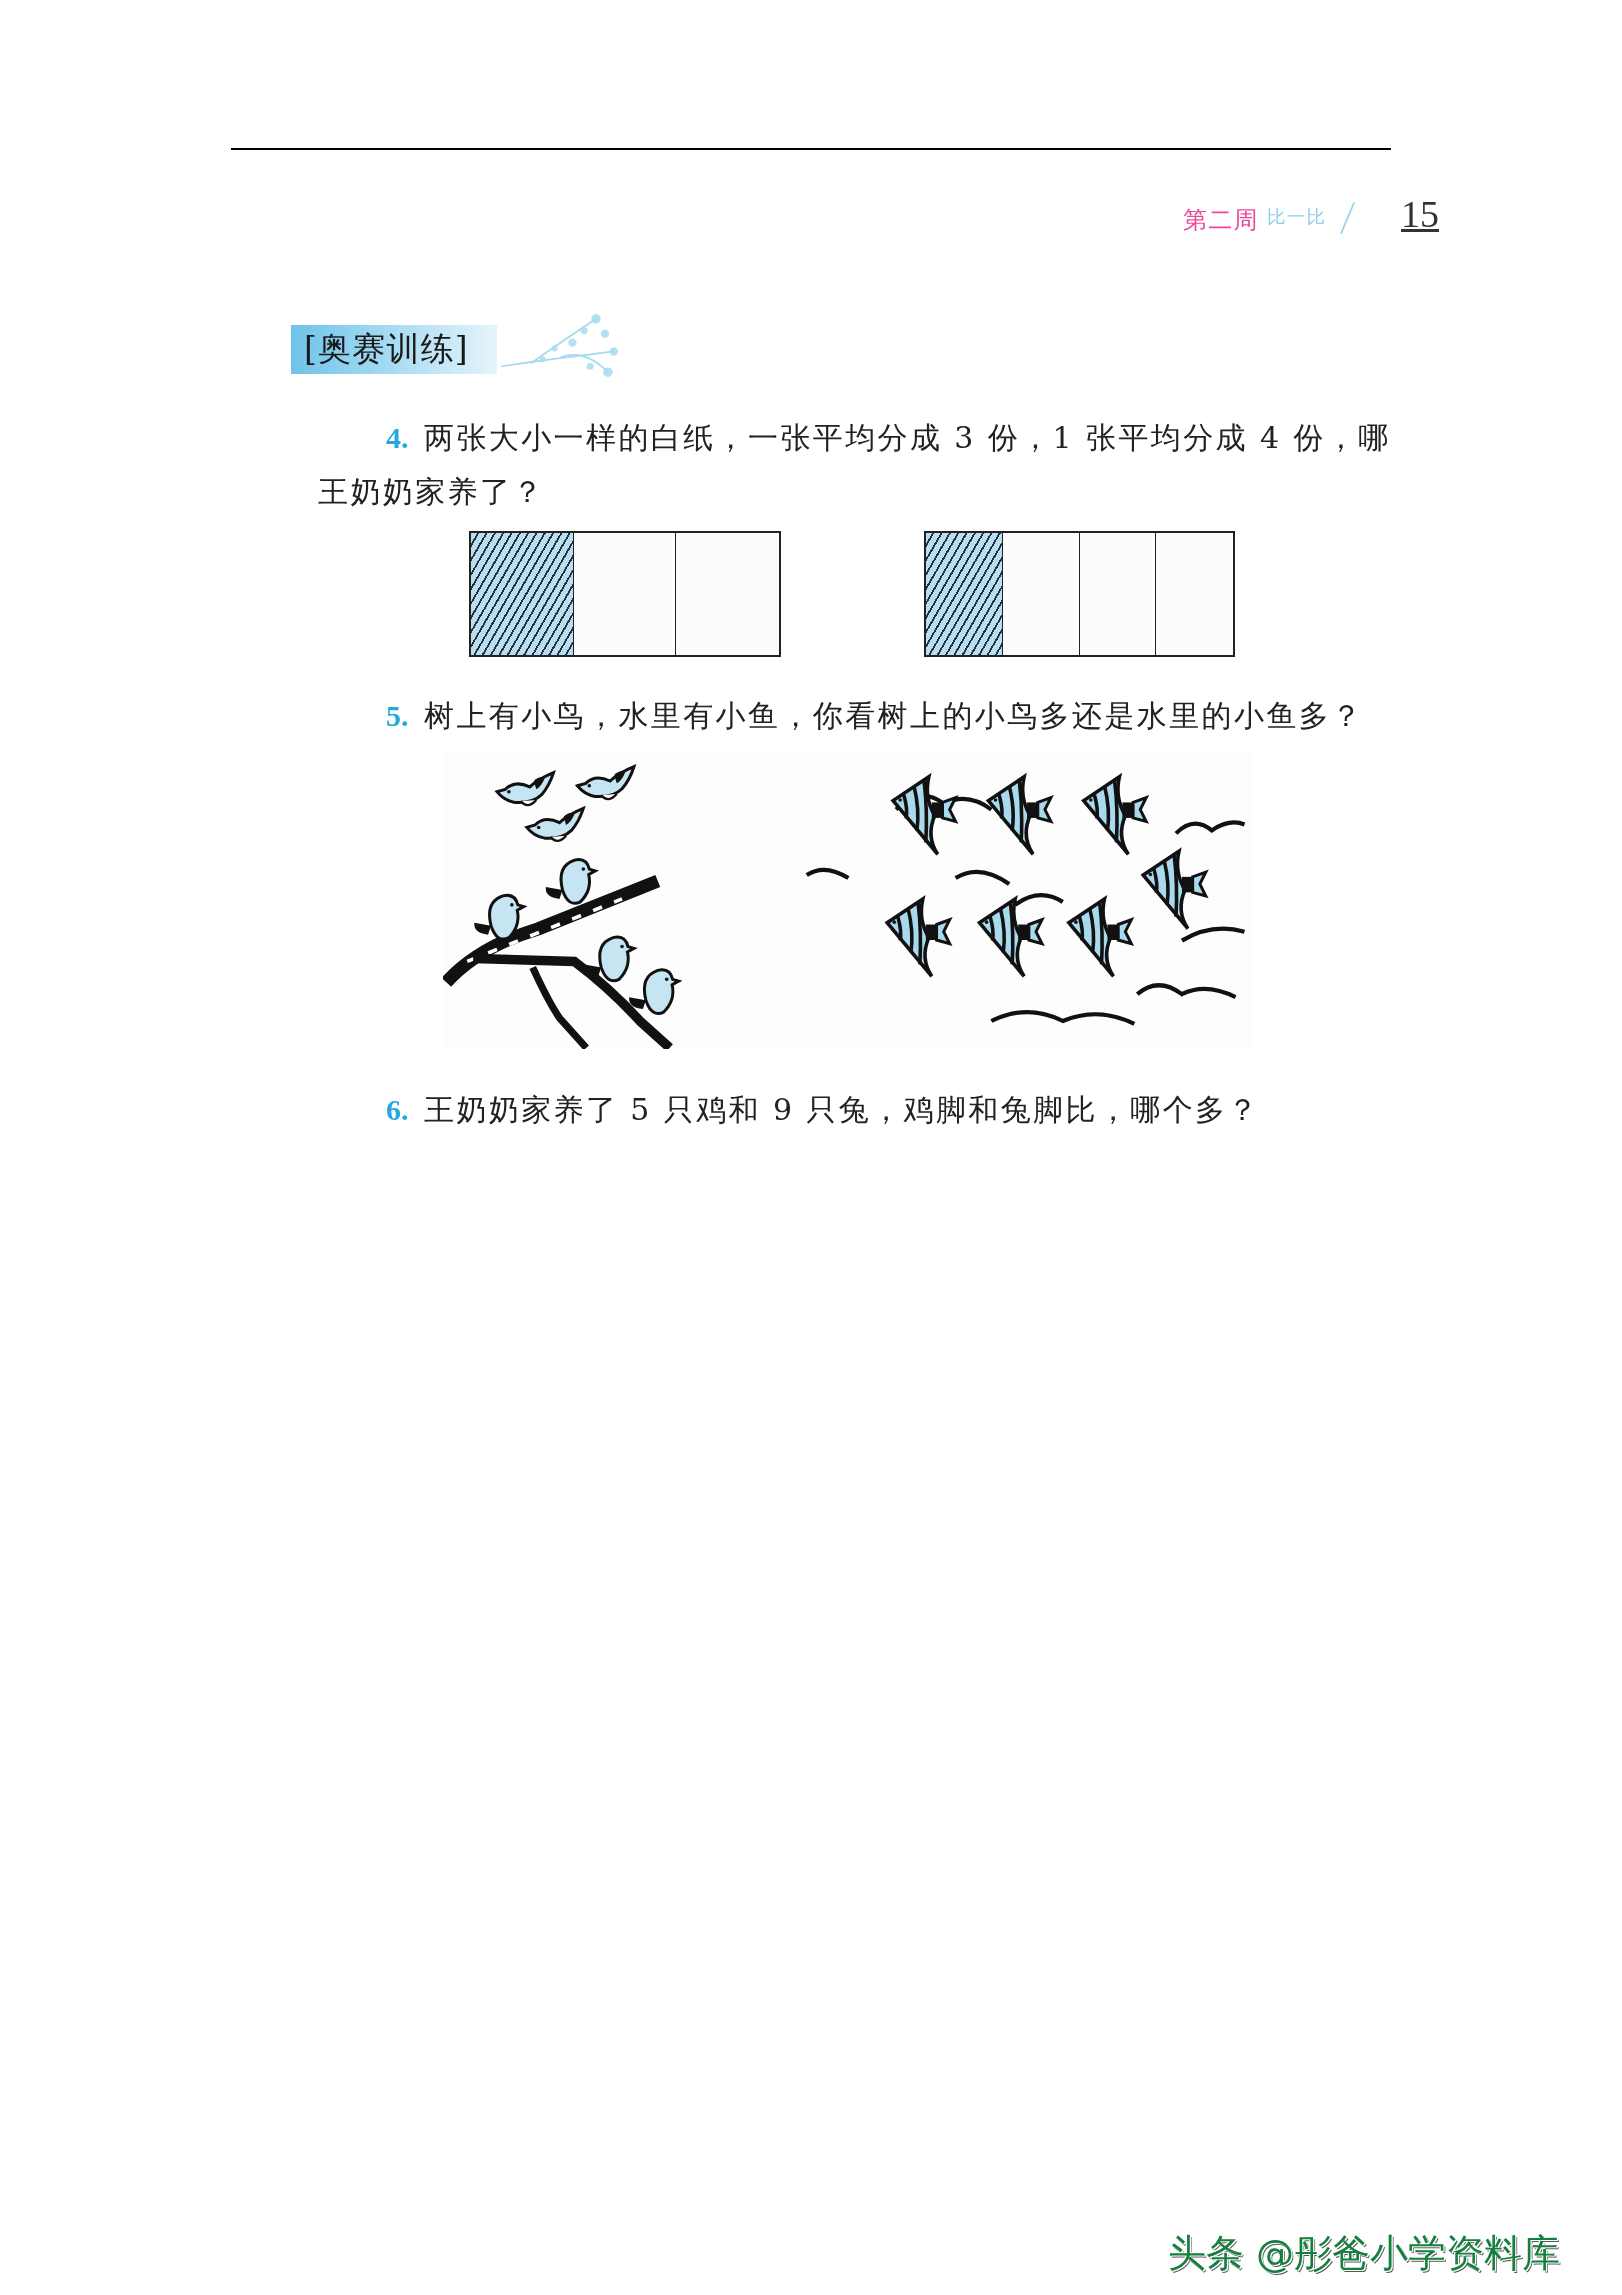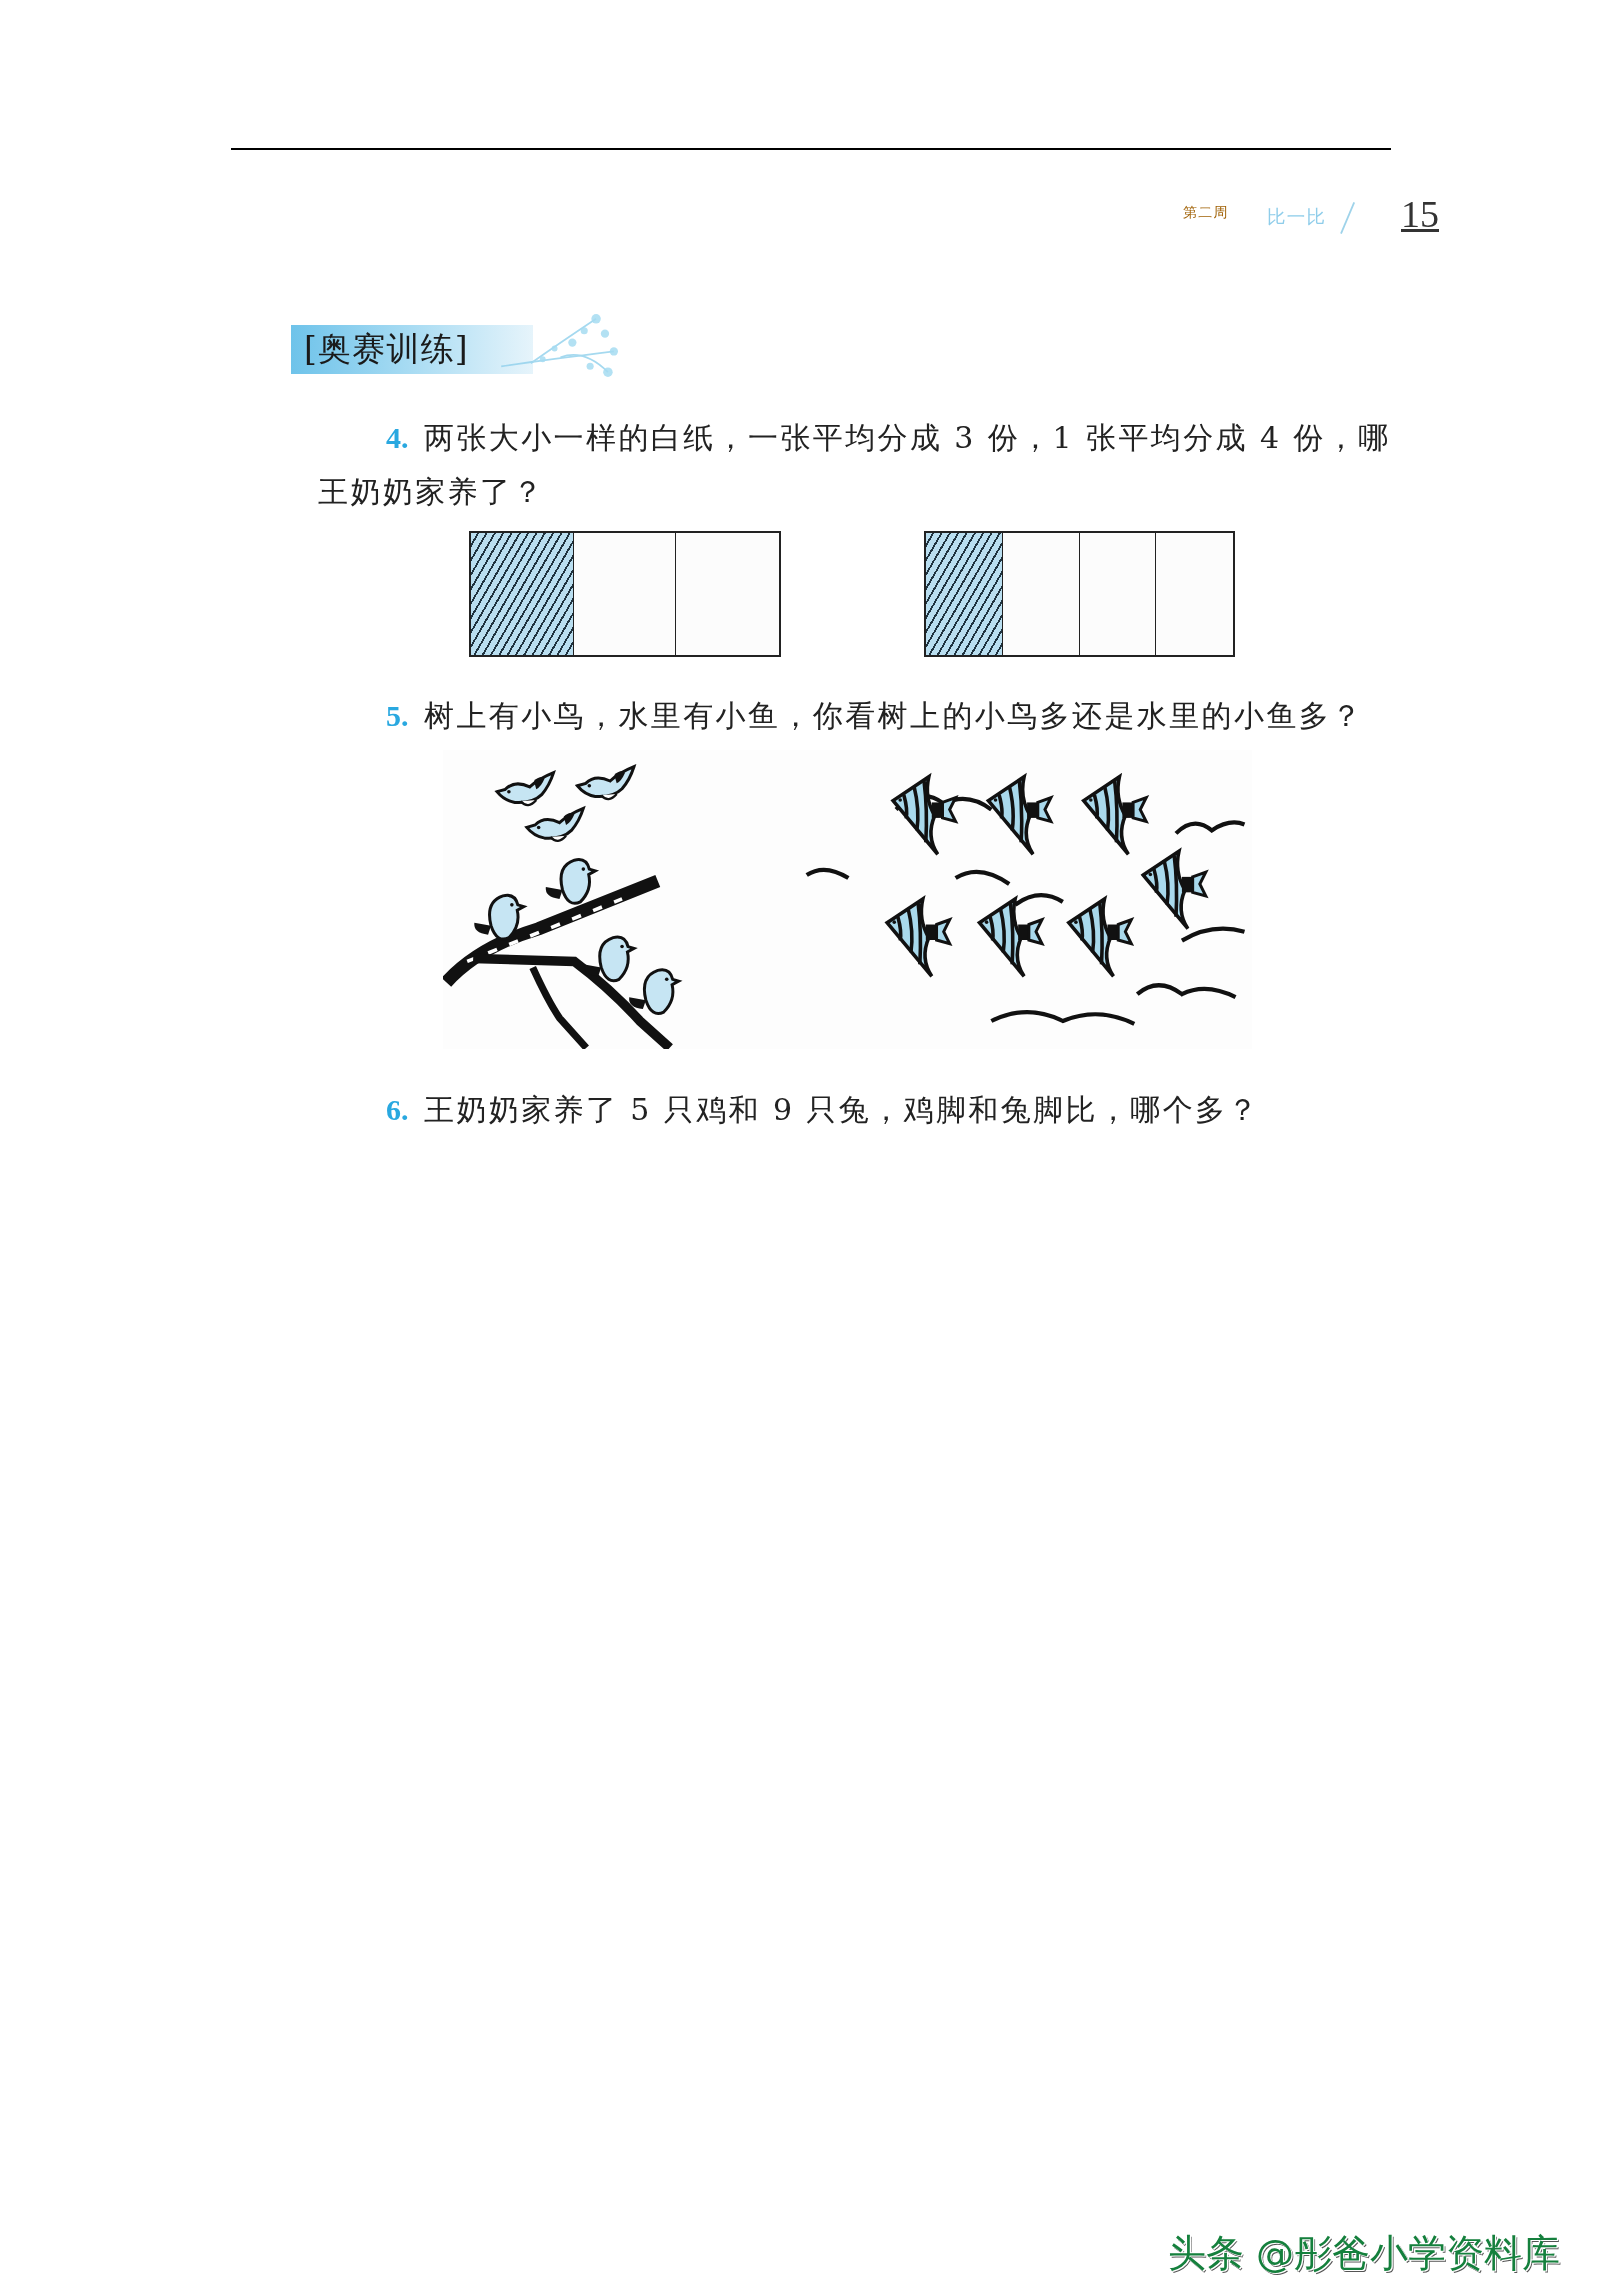--- a/index.html
+++ b/index.html
@@ -1,24 +1,24 @@
 <!DOCTYPE html>
 <html style="font-size:9.5px"><head>
 <meta charset="utf-8">
 <style>
   html, body { margin:0; padding:0; background:#ffffff; }
   body { width:1623px; height:2295px; position:relative; overflow:hidden;
          font-family:"DejaVu Serif","Liberation Serif",serif; color:#222; }
   .abs { position:absolute; }
   .top-rule { left:231px; top:148px; width:1160px; height:2.4px; background:#000; }
-  .hdr-week { left:1183px; top:204px; font-size:14px; color:#a16207; letter-spacing:1.2px; white-space:nowrap; }
+  .hdr-week { left:1183px; top:204px; font-size:24px; color:#ec4899; letter-spacing:1.2px; white-space:nowrap; }
   .hdr-topic { left:1267px; top:204px; font-size:18.5px; color:#8fcdea; letter-spacing:1.2px; white-space:nowrap;text-align:center; }
   .hdr-slash { left:1335px; top:200px; width:24px; height:36px; }
   .hdr-page { left:1401px; top:192px; font-size:38px; color:#333; font-family:"Liberation Serif","DejaVu Serif",serif;text-decoration:underline; }
-  .badge { left:291px; top:325px; width:242px; height:49px;
+  .badge { left:291px; top:325px; width:206px; height:49px;
            background:linear-gradient(90deg,#6ec3ea 0%,#a9dcf3 50%,#e6f4fb 100%);
            display:flex; align-items:center; }
   .badge-text { font-size:33px; color:#1a1a1a; padding-left:13px; letter-spacing:1.2px; white-space:nowrap; }
   .badge-deco { left:495px; top:307px; width:131px; height:83px; }
   .q { font-size:30px; line-height:78px; color:#222; letter-spacing:2.4px; white-space:nowrap; }
   .qnum { color:#29a8e0; font-weight:bold; font-family:"Liberation Serif",serif; margin-right:15.5px; letter-spacing:0; }
   .q4-line1 { left:386px; top:399px; }
   .q4-line2 { left:318px; top:453px; }
   .q5 { left:386px; top:677px;text-align:right; }
   .q6 { left:386px; top:1071px; }

